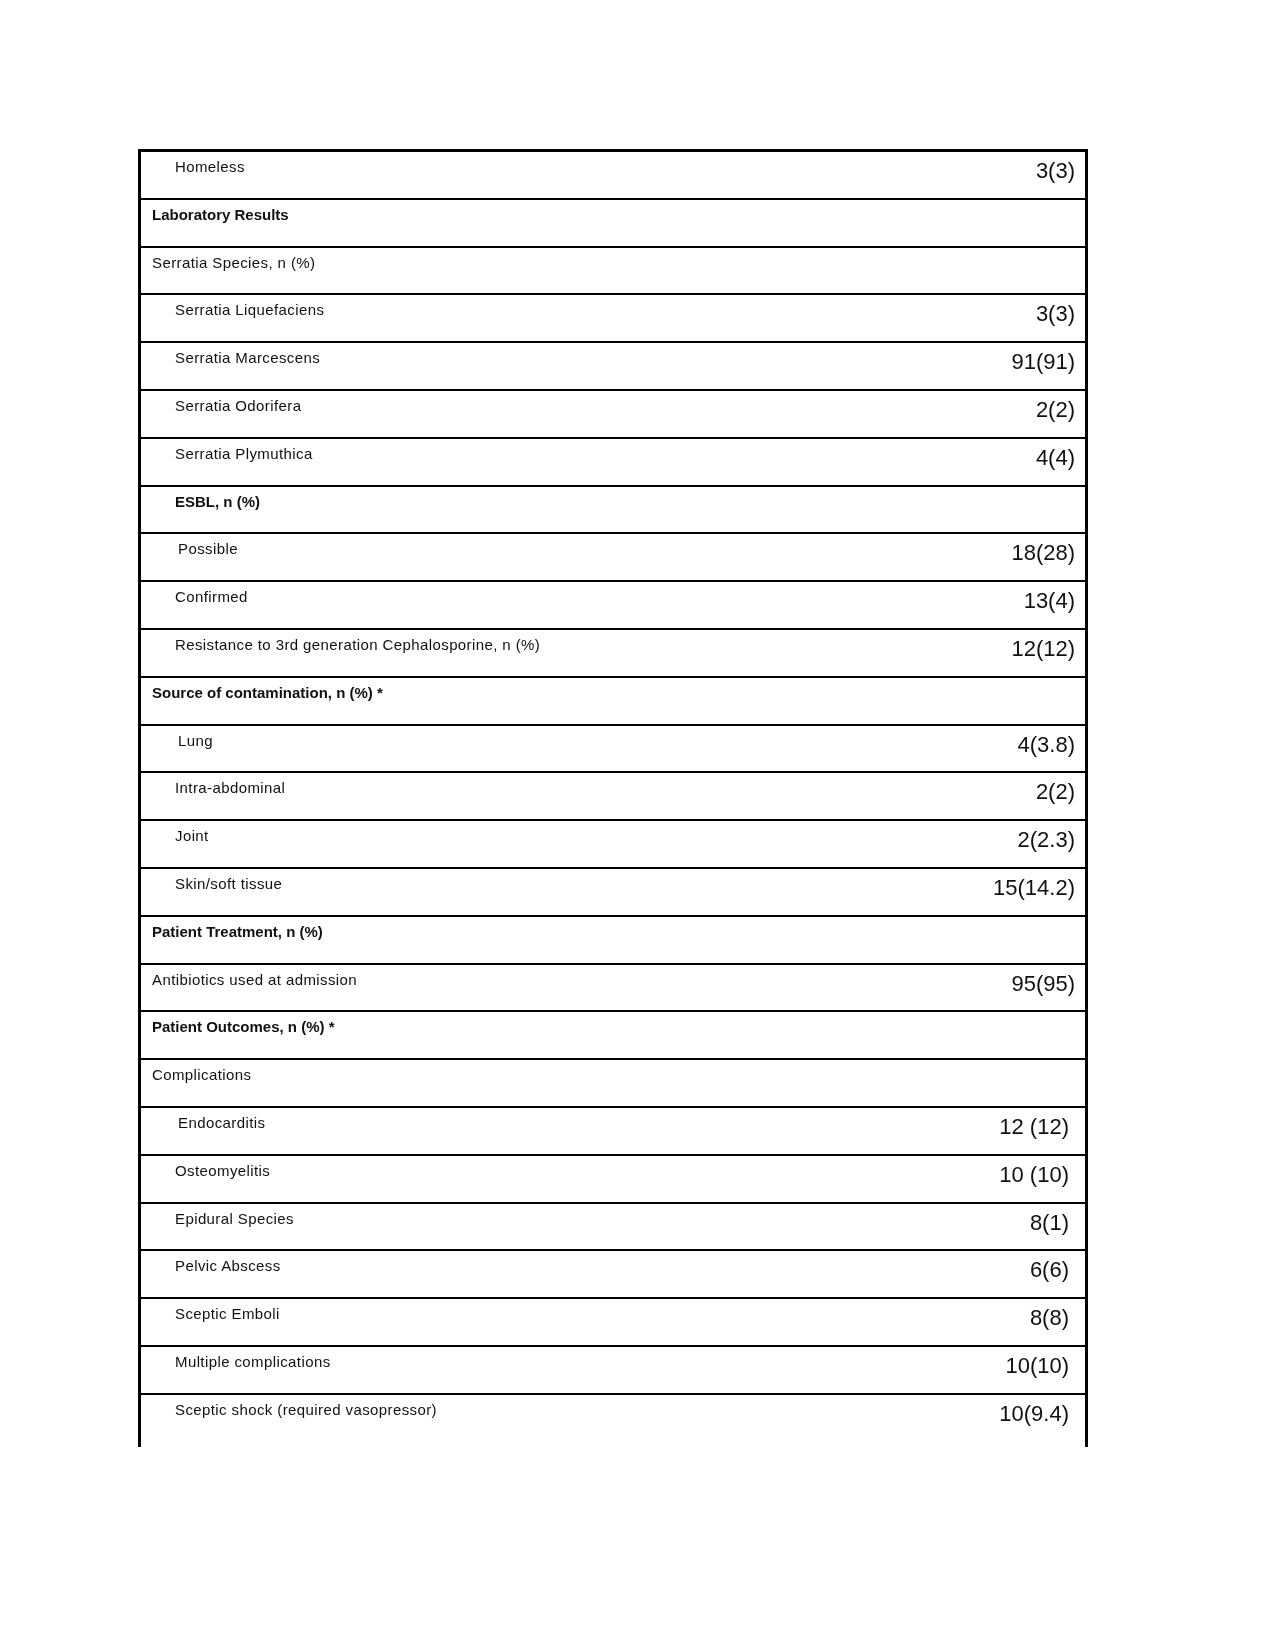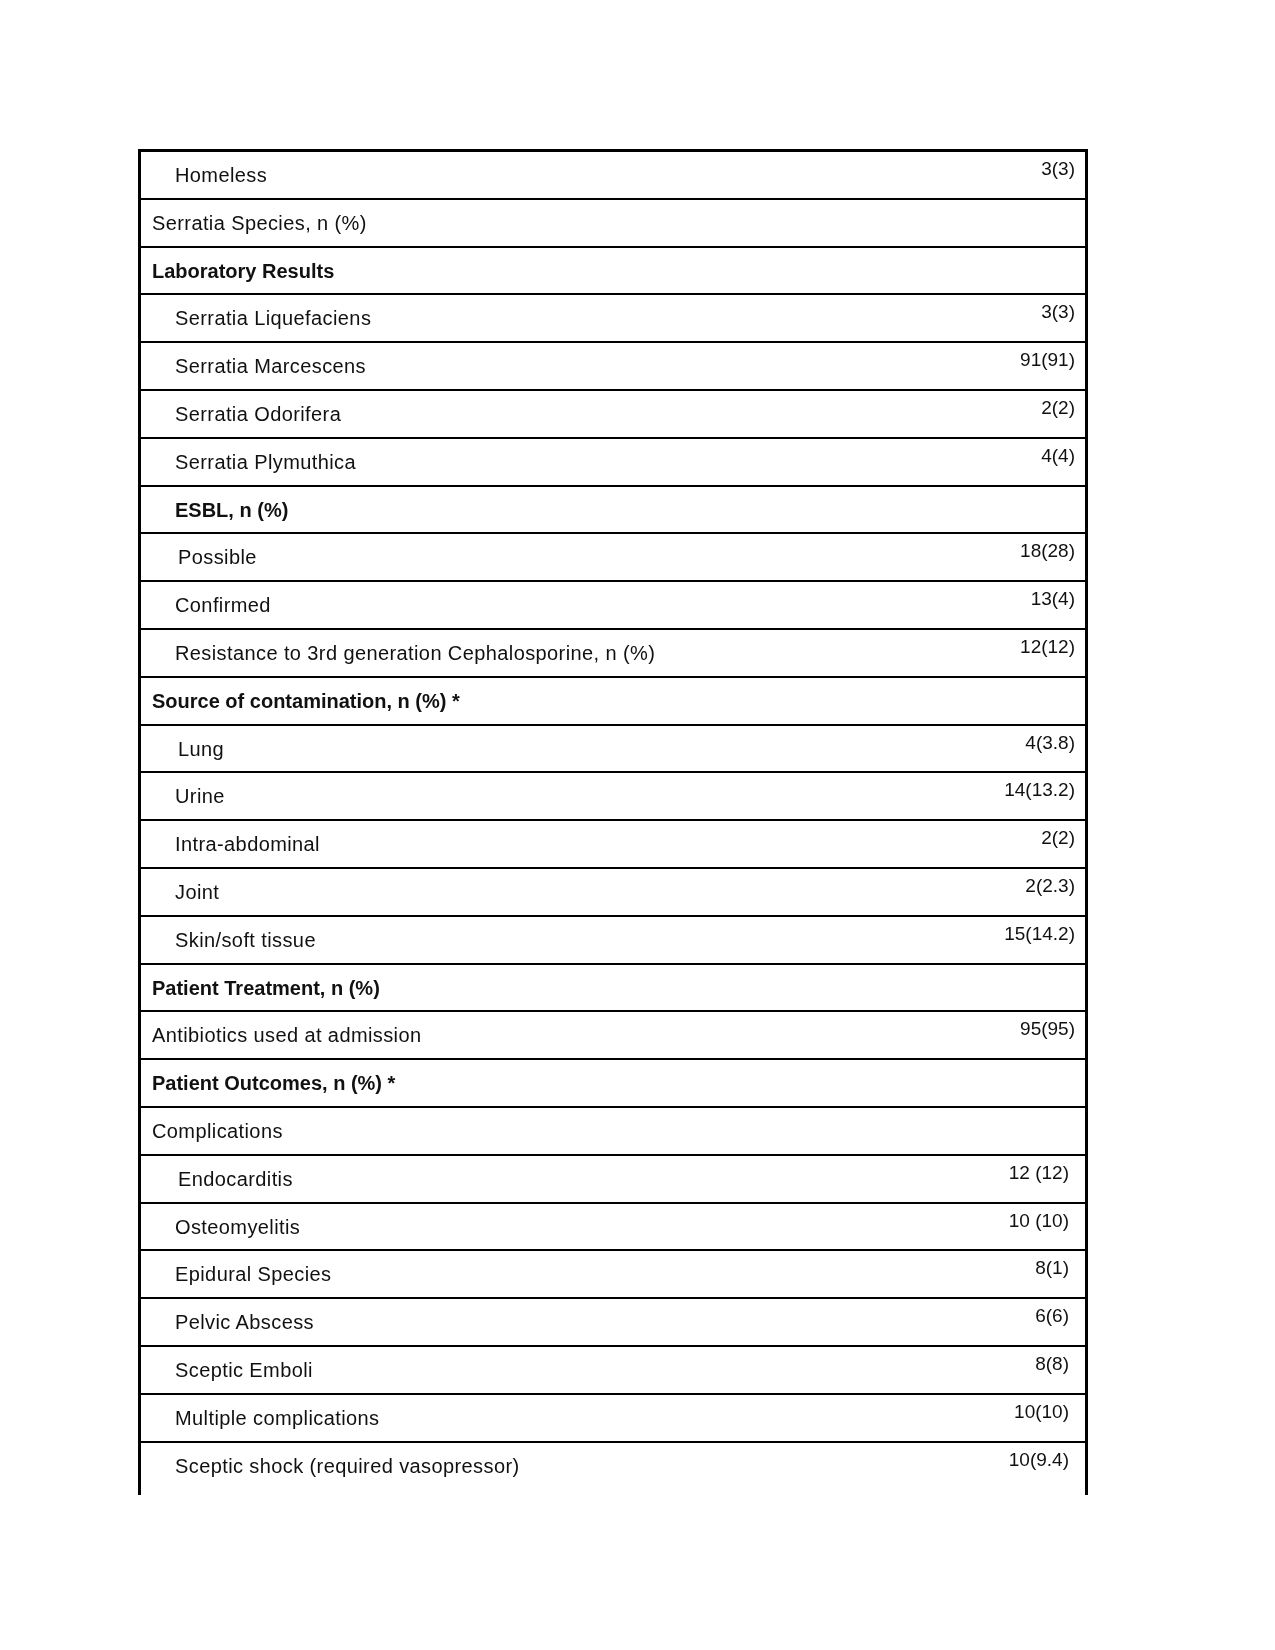--- a/index.html
+++ b/index.html
@@ -3,41 +3,41 @@
 <meta charset="utf-8">
 <style>
   html, body { margin:0; padding:0; background:#ffffff; }
   body { width:1275px; height:1650px; position:relative; overflow:hidden;
          font-family:"Liberation Sans", "DejaVu Sans", sans-serif; color:#111; }
   #table { position:absolute; left:138px; top:149px; width:950px;
            border-left:3px solid #000; border-right:3px solid #000; border-top:3px solid #000;
            box-sizing:border-box; }
   .row { position:relative; height:47.8px; border-bottom:2px solid #000; box-sizing:border-box; }
   .row.last { border-bottom:none; height:52px; }
-  .label { position:absolute; left:11px; top:12px; font-size:20px; letter-spacing:0.4px; white-space:nowrap; }
+  .label { position:absolute; left:11px; top:6px; font-size:15px; letter-spacing:0.4px; white-space:nowrap; }
   .label.indent { left:34px; }
   .label.indent2 { left:37px; }
   .label.bold { font-weight:bold; letter-spacing:0; }
-  .value { position:absolute; right:10px; top:6px; font-size:19px; white-space:nowrap; }
+  .value { position:absolute; right:10px; top:6px; font-size:22px; white-space:nowrap; }
   .value.r2 { right:16px; }
 </style>
 </head>
 <body>
 
 <div id="table">
     <div class="row">
       <span class="label indent">Homeless</span>
       <span class="value">3(3)</span>
     </div>
     <div class="row">
-      <span class="label">Serratia Species, n (%)</span>
+      <span class="label bold">Laboratory Results</span>
       <span class="value"></span>
     </div>
     <div class="row">
-      <span class="label bold">Laboratory Results</span>
+      <span class="label">Serratia Species, n (%)</span>
       <span class="value"></span>
     </div>
     <div class="row">
       <span class="label indent">Serratia Liquefaciens</span>
       <span class="value">3(3)</span>
     </div>
     <div class="row">
       <span class="label indent">Serratia Marcescens</span>
       <span class="value">91(91)</span>
     </div>
@@ -65,24 +65,20 @@
       <span class="label indent">Resistance to 3rd generation Cephalosporine, n (%)</span>
       <span class="value">12(12)</span>
     </div>
     <div class="row">
       <span class="label bold">Source of contamination, n (%) *</span>
       <span class="value"></span>
     </div>
     <div class="row">
       <span class="label indent2">Lung</span>
       <span class="value">4(3.8)</span>
-    </div>
-    <div class="row">
-      <span class="label indent">Urine</span>
-      <span class="value">14(13.2)</span>
     </div>
     <div class="row">
       <span class="label indent">Intra-abdominal</span>
       <span class="value">2(2)</span>
     </div>
     <div class="row">
       <span class="label indent">Joint</span>
       <span class="value">2(2.3)</span>
     </div>
     <div class="row">

